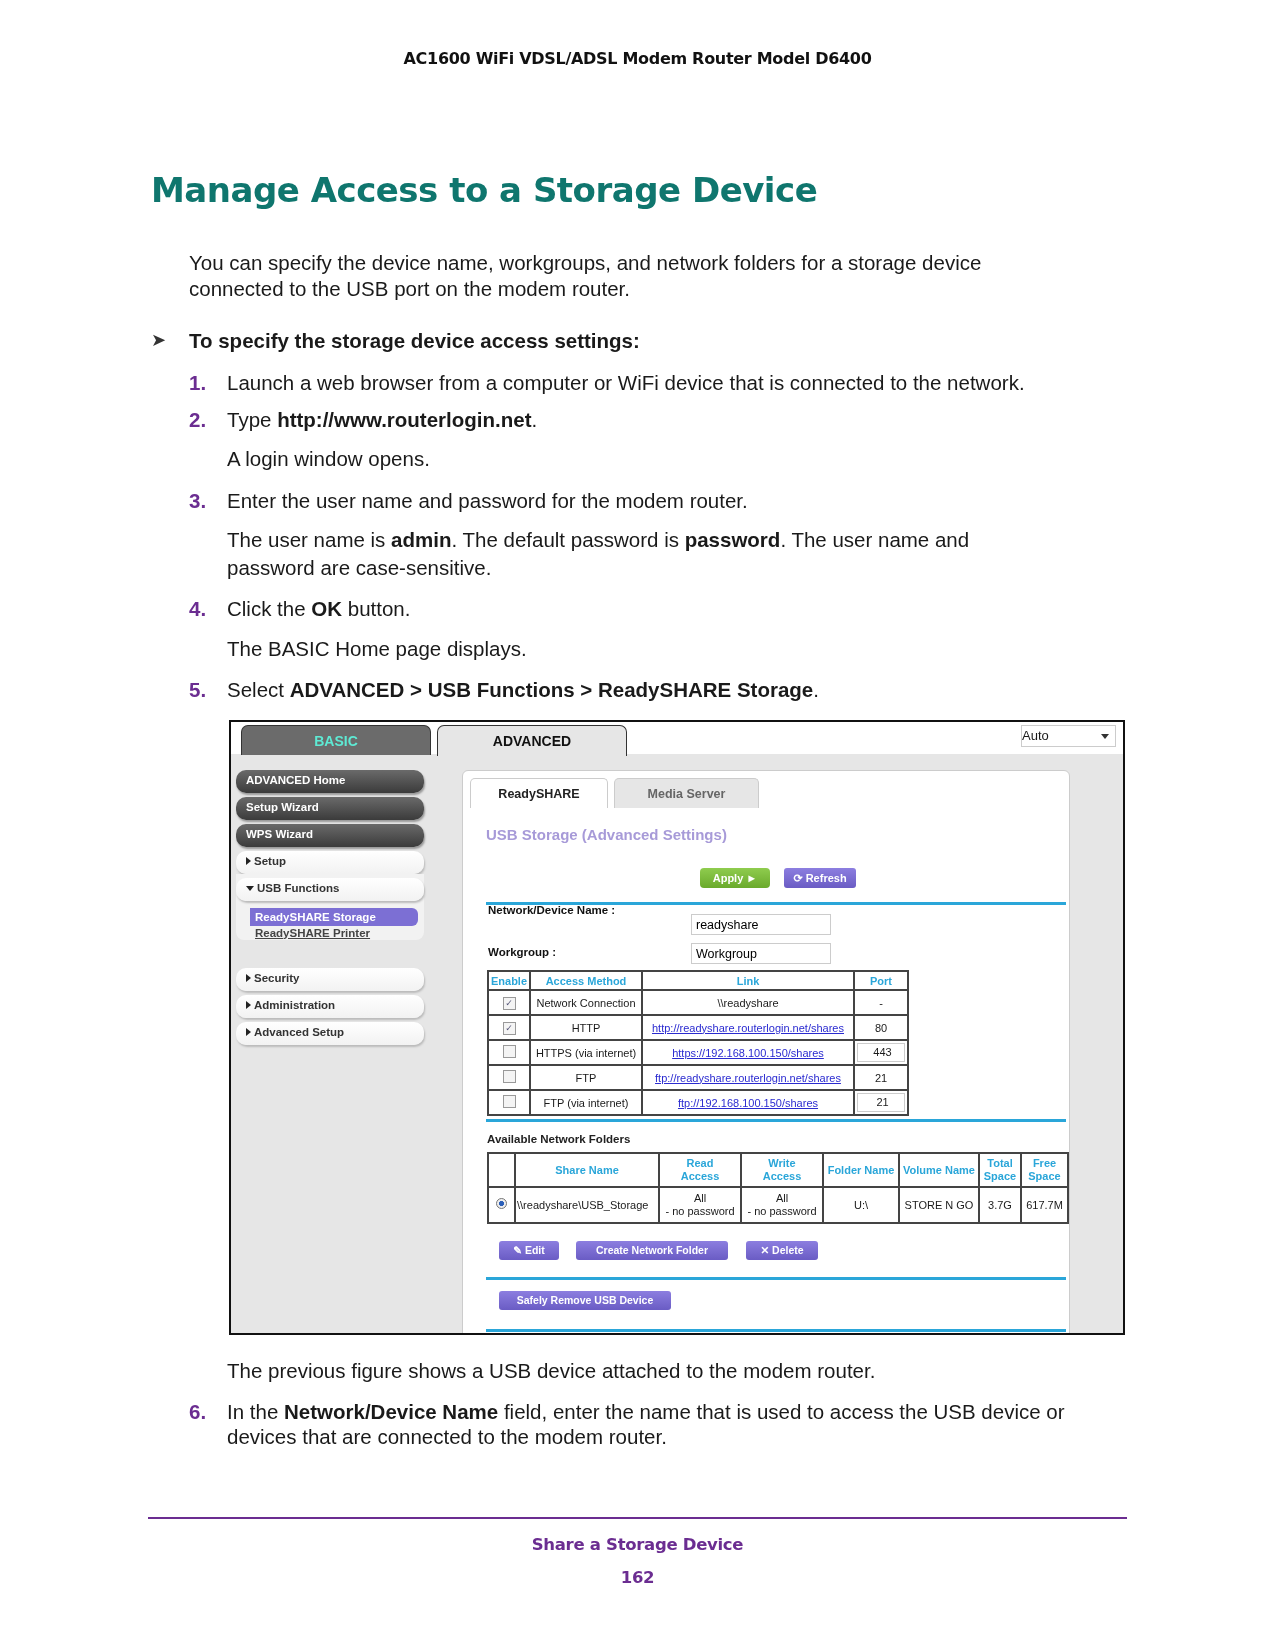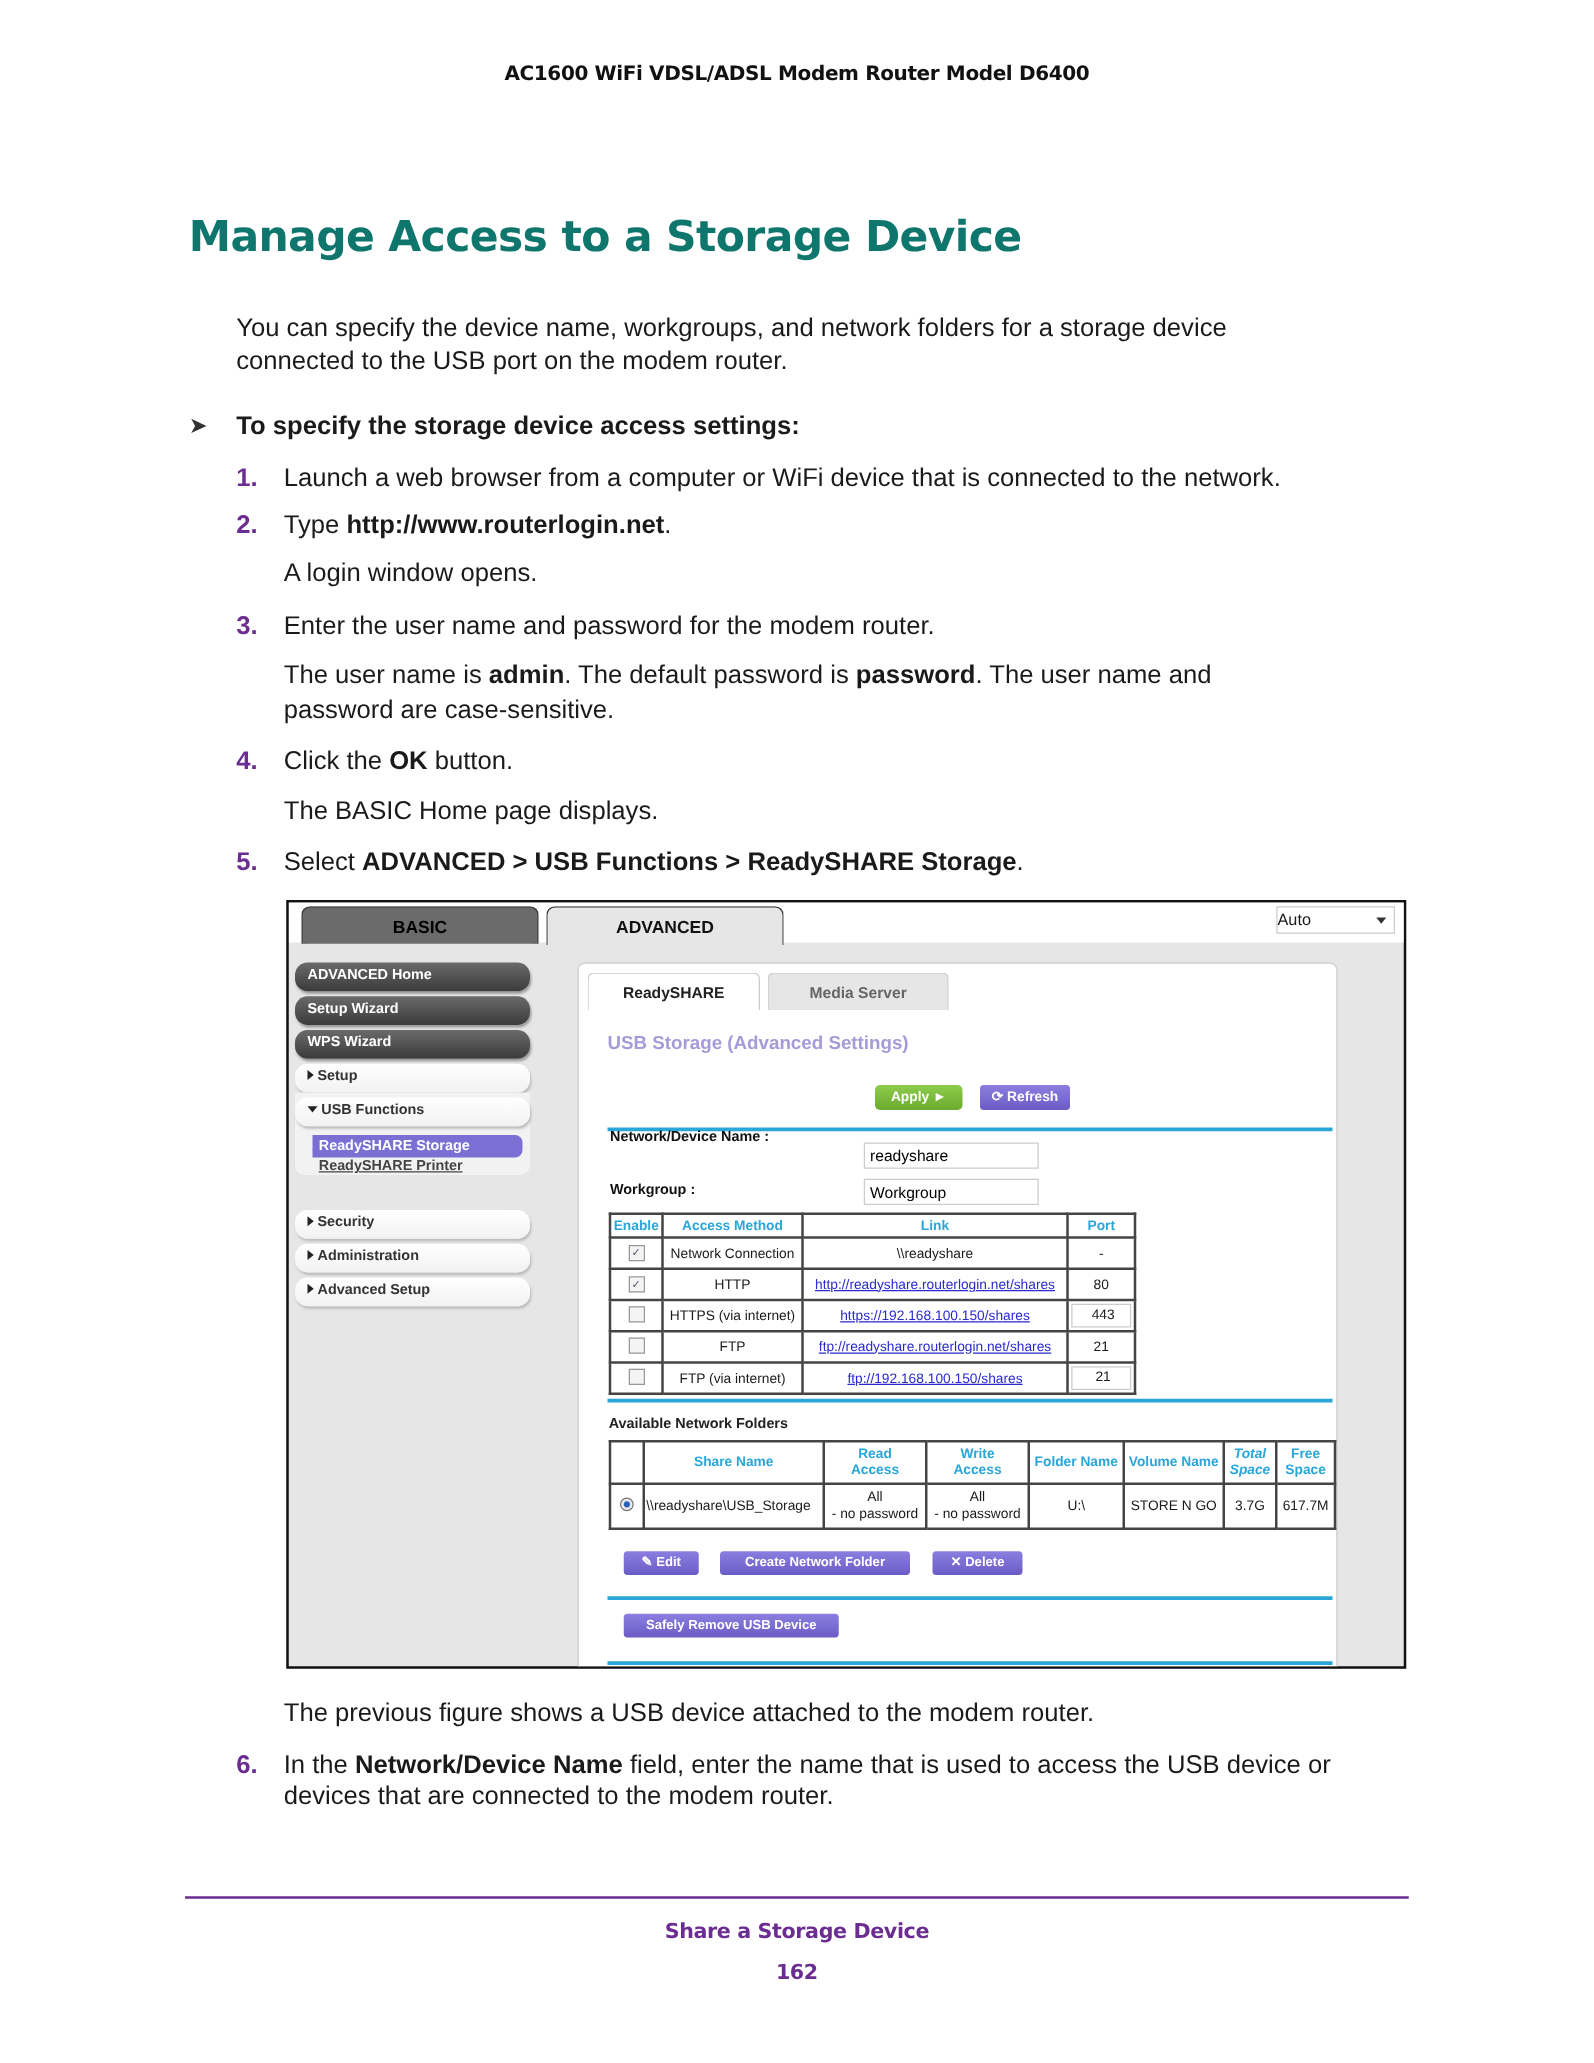--- a/index.html
+++ b/index.html
@@ -9,21 +9,21 @@
   .title { top:170px; left:151px; font-size:34px; font-weight:bold; color:#0f766e; font-family:"DejaVu Sans", sans-serif; letter-spacing:-0.5px; }
   .para { font-size:20.5px; line-height:27px; color:#1a1a1a; }
   .num { color:#6b2d91; font-weight:bold; }
   .b { font-weight:bold; }
   .proc { font-weight:bold; font-size:20.5px;text-align:right; }
   .arrow { color:#333; font-size:18px; }
 
   
   .shot { left:229px; top:720px; width:896px; height:615px; border:2px solid #111; background:#e6e6e6; box-sizing:border-box; overflow:hidden; }
   .topbar { left:0; top:0; width:892px; height:32px; background:#fff; }
-  .tab-basic { left:10px; top:3px; width:190px; height:30px; background:#6b6b6b; border:1px solid #333; border-bottom:none; border-radius:7px 7px 0 0; color:#000000; font-weight:bold; font-size:14px; text-align:center; line-height:30px; box-sizing:border-box; }
+  .tab-basic { left:10px; top:3px; width:190px; height:30px; background:#6b6b6b; border:1px solid #333; border-bottom:none; border-radius:7px 7px 0 0; color:#5eead4; font-weight:bold; font-size:14px; text-align:center; line-height:30px; box-sizing:border-box; }
   .tab-adv { left:206px; top:3px; width:190px; height:31px; background:#e6e6e6; border:1px solid #333; border-bottom:none; border-radius:7px 7px 0 0; color:#111; font-weight:bold; font-size:14px; text-align:center; line-height:30px; box-sizing:border-box; }
   .auto { left:790px; top:3px; width:95px; height:22px; border:1px solid #ccc; background:#fff; font-size:13px; line-height:20px; padding-left:0; box-sizing:border-box; }
   .auto .caret { position:absolute; right:6px; top:8px; width:0; height:0; border-left:4px solid transparent; border-right:4px solid transparent; border-top:5px solid #333; }
 
   .navbtn { left:5px; width:188px; height:23px; border-radius:10px; font-size:11.5px; font-weight:bold; line-height:21px; padding-left:10px; box-sizing:border-box; }
   .nav-dark { background:linear-gradient(#6a6a6a,#3b3b3b); color:#fff; box-shadow:1px 2px 2px #999; }
   .nav-light { background:linear-gradient(#fff,#f2f2f2); color:#333; box-shadow:1px 2px 2px #bbb; }
   .tri-r { display:inline-block; width:0; height:0; border-top:4px solid transparent; border-bottom:4px solid transparent; border-left:5px solid #222; margin-right:3px; vertical-align:0; }
   .tri-d { display:inline-block; width:0; height:0; border-left:4px solid transparent; border-right:4px solid transparent; border-top:5px solid #222; margin-right:3px; vertical-align:1px; }
   .sub-sel { left:19px; top:186px; width:168px; height:18px; background:#7c6fd4; color:#fff; font-size:11.5px; font-weight:bold; line-height:18px; padding-left:5px; box-sizing:border-box; border-radius:0 6px 6px 0; }
@@ -172,21 +172,21 @@
 
   <table class="nf">
     <tbody>
         <tr>
       <th style="width:23px;"></th>
       <th style="width:140px;">Share Name</th>
       <th style="width:78px;"><span>Read</span><br><span>Access</span></th>
       <th style="width:78px;"><span>Write</span><br><span>Access</span></th>
       <th style="width:72px;">Folder Name</th>
       <th style="width:76px;">Volume Name</th>
-      <th style="width:38px;font-style:italic;"><span>Total</span><br><span>Space</span></th>
+      <th style="width:38px;"><span>Total</span><br><span>Space</span></th>
       <th style="width:43px;"><span>Free</span><br><span>Space</span></th>
     </tr>
     <tr>
       <td><span class="radio"></span></td>
       <td style="text-align:left;">\\readyshare\USB_Storage</td>
       <td><span>All</span><br><span>- no password</span></td>
       <td><span>All</span><br><span>- no password</span></td>
       <td>U:\</td>
       <td>STORE N GO</td>
       <td>3.7G</td>

